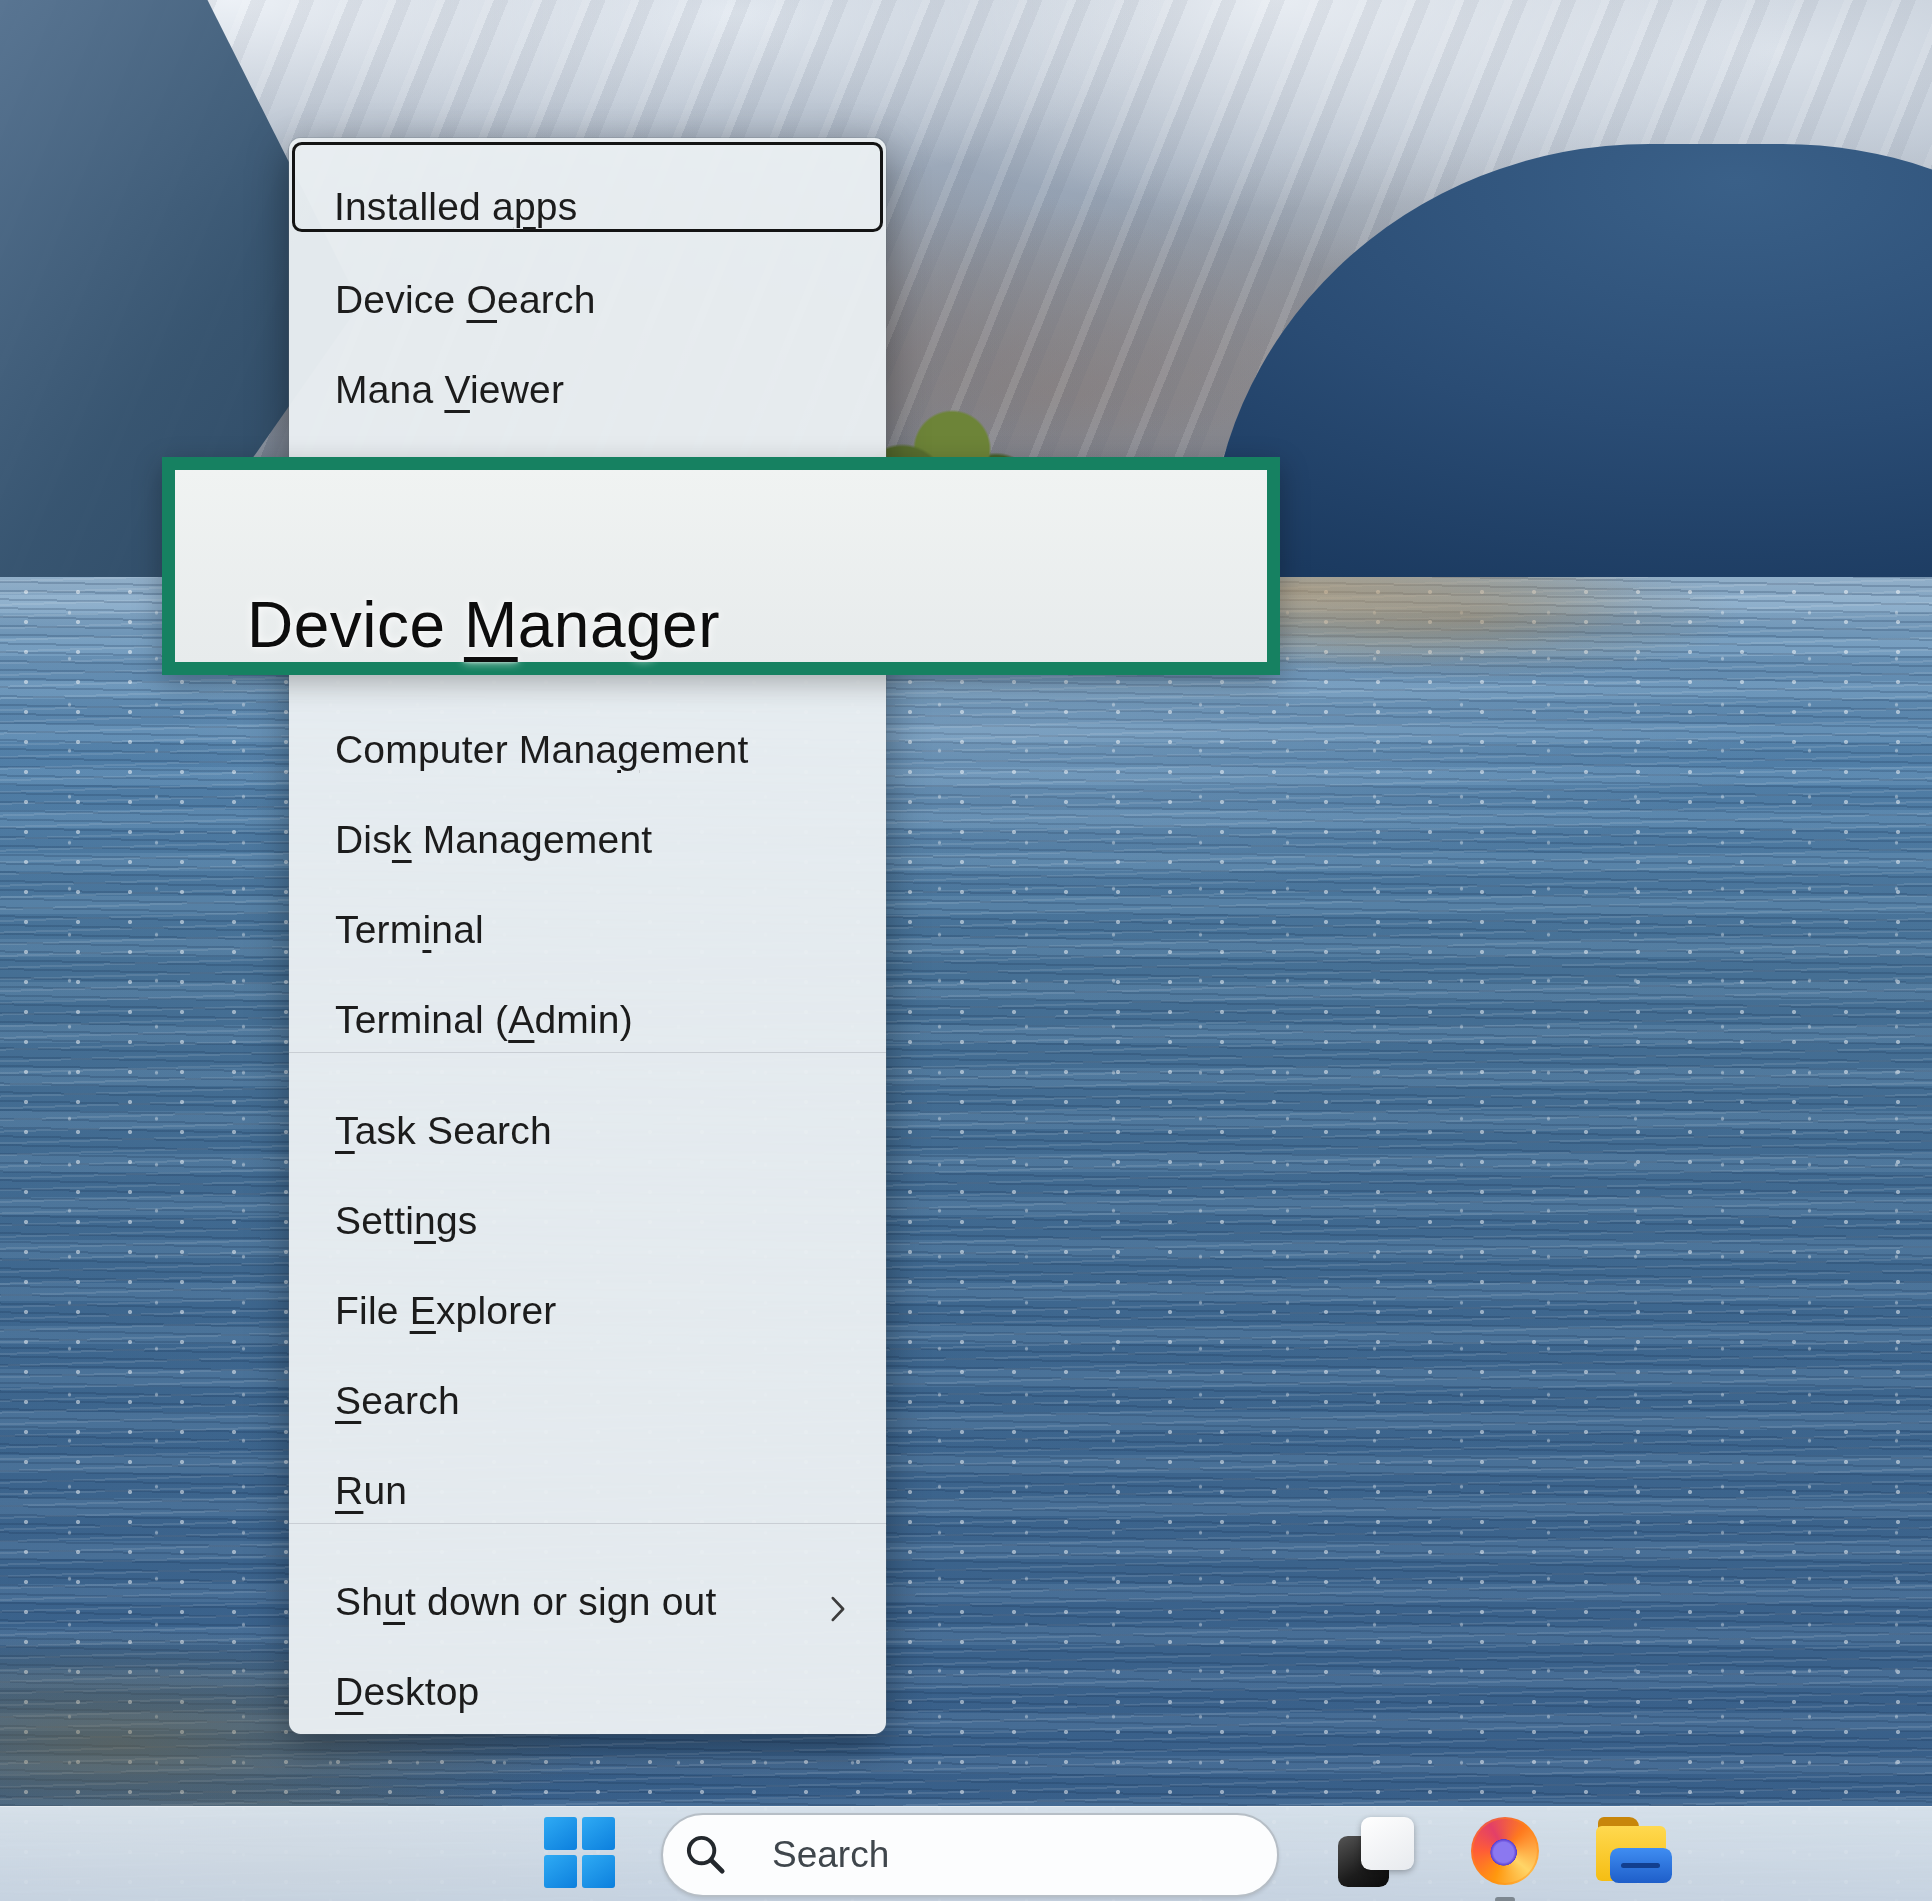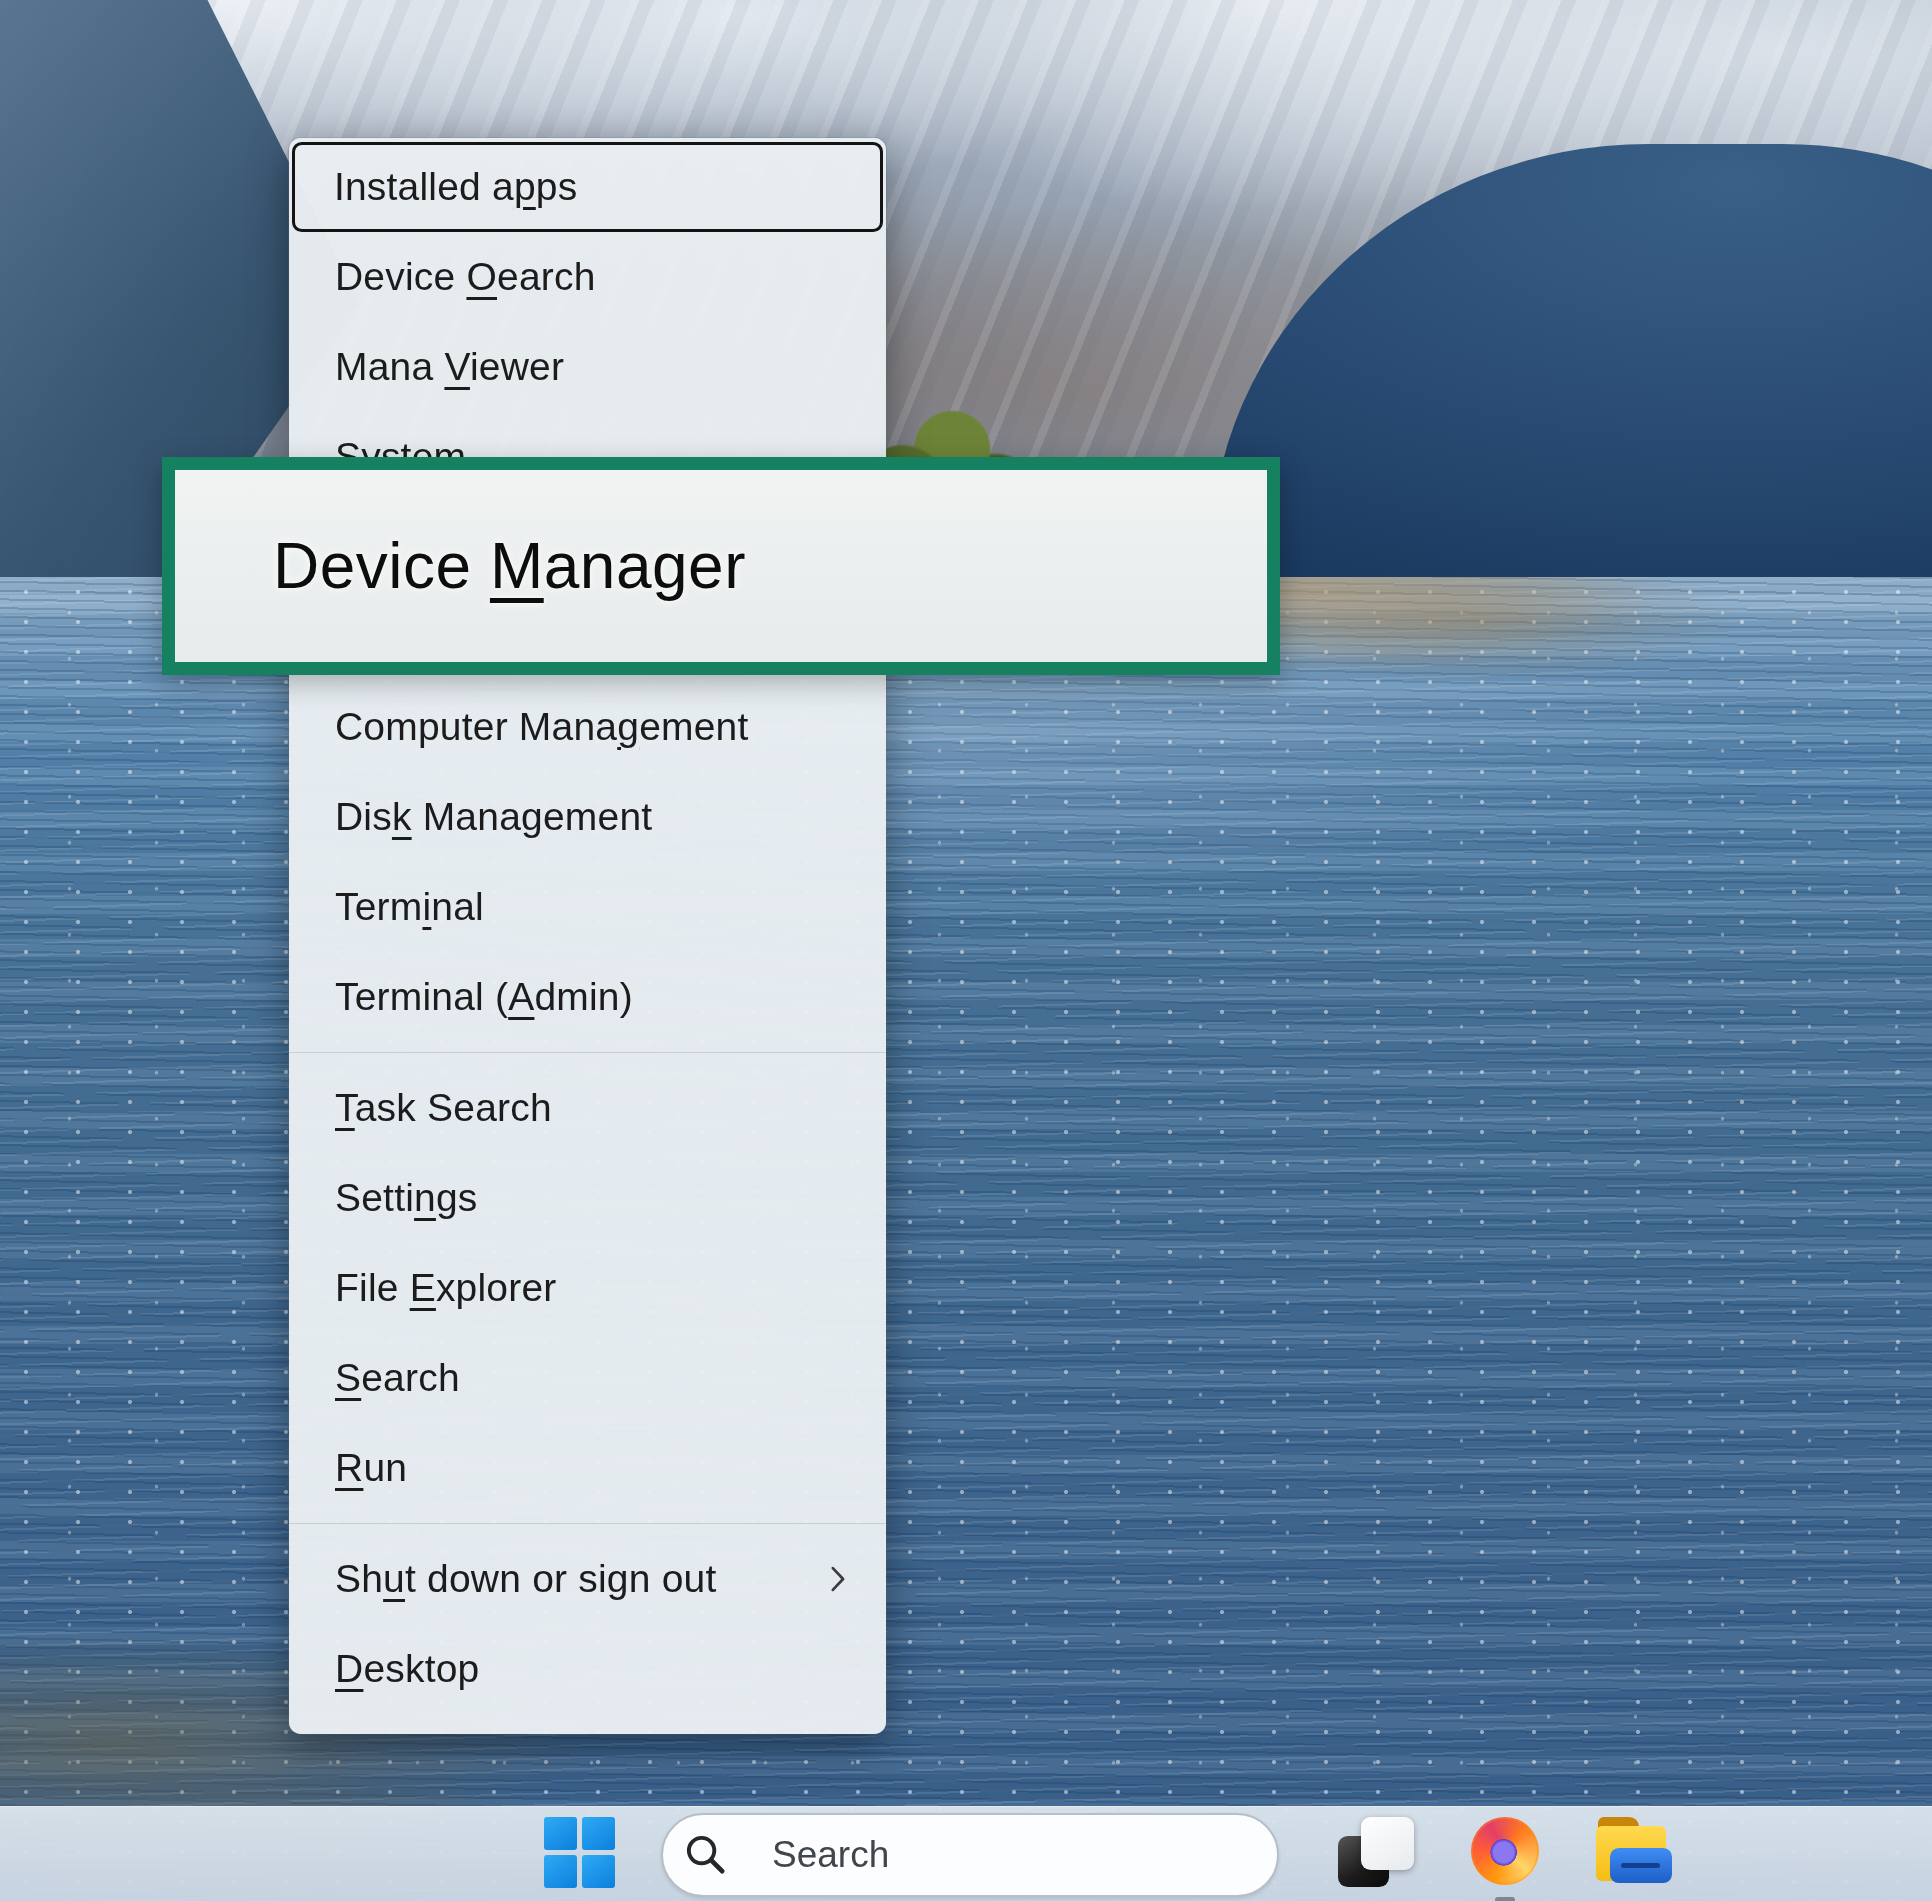--- a/index.html
+++ b/index.html
@@ -46,32 +46,32 @@
     radial-gradient(20% 7% at 76% 3%, rgba(150,118,76,.4) 0%, rgba(150,118,76,0) 70%),
     radial-gradient(34% 12% at 6% 88%, rgba(116,102,66,.5) 0%, rgba(116,102,66,0) 72%),
     radial-gradient(26% 9% at 16% 97%, rgba(96,86,56,.45) 0%, rgba(96,86,56,0) 70%),
     radial-gradient(60% 18% at 50% 12%, rgba(255,255,255,.16) 0%, rgba(255,255,255,0) 70%);}
 
   
   .menu{position:absolute;left:289px;top:138px;width:597px;height:1596px;box-sizing:border-box;
     background:rgba(233,238,242,.97);border-radius:11.7px;padding-top:3.9px;
     box-shadow:0 11.7px 41px rgba(0,0,0,.38), 0 0 0 1px rgba(120,130,140,.25);
     display:flex;flex-direction:column;}
-  .mi{height:90px;flex:0 0 90px;display:flex;align-items:center;box-sizing:border-box;
+  .mi{height:90px;flex:0 0 90px;display:flex;align-items:flex-end;box-sizing:border-box;
     padding:0 39px 0 46px;font-size:39px;color:#1c1c1c;letter-spacing:0.2px;cursor:default;}
   .mi .k{text-decoration:underline;text-underline-offset:6.8px;text-decoration-thickness:2.9px;}
   .mi.focused{border:3.9px solid #141414;border-radius:9.8px;margin:0 2.9px;padding-left:39px;}
   .msep{height:1px;background:#c9ced4;margin:9.8px 0;flex:0 0 1px;}
   .mspacer{height:160px;flex:0 0 160px;}
   .chev{margin-left:auto;display:flex;align-items:center;}
 
   
   .callout{position:absolute;left:162px;top:457px;width:1118px;height:218px;box-sizing:border-box;
     border:13.7px solid #168161;background:linear-gradient(180deg,#f0f3f2 0%,#e7ebec 100%);
-    display:flex;align-items:center;padding-left:98px;
+    display:flex;align-items:flex-end;padding-left:72px;
     box-shadow:0 7.8px 27px rgba(0,0,0,.28);}
   .callout .txt{font-size:64px;color:#0d0d0d;letter-spacing:0.5px;
     text-shadow:0 0 9.8px rgba(255,255,255,.95), 0 0 2.9px rgba(255,255,255,.7);}
   .callout .k{text-decoration:underline;text-underline-offset:9.8px;text-decoration-thickness:4.9px;}
 
   
   .taskbar{position:absolute;left:0;top:1806px;width:100%;height:96px;
     background:linear-gradient(180deg, rgba(222,231,239,.94) 0%, rgba(206,217,229,.94) 100%);
     border-top:1px solid rgba(255,255,255,.55);}
   .start{position:absolute;left:544px;top:9.8px;width:71px;height:71px;display:grid;

